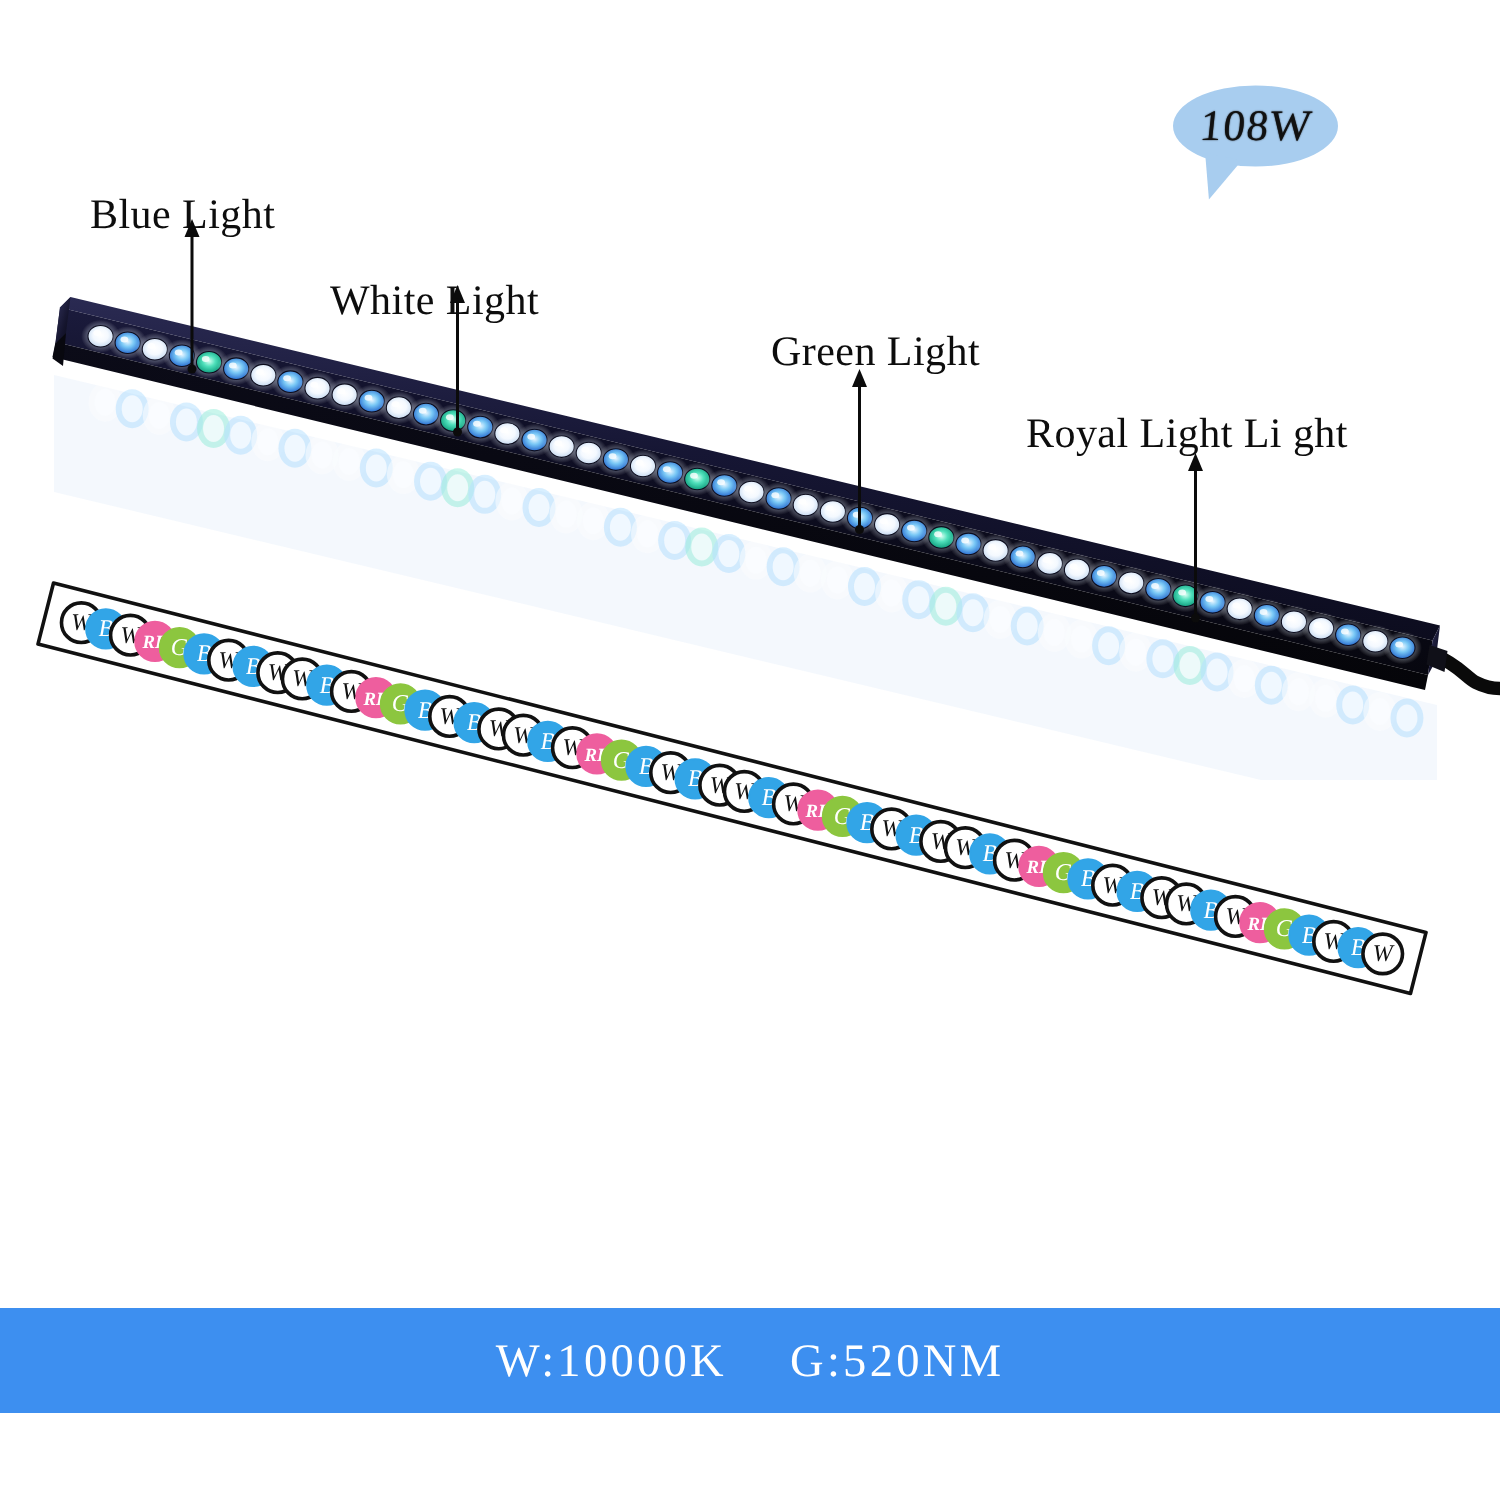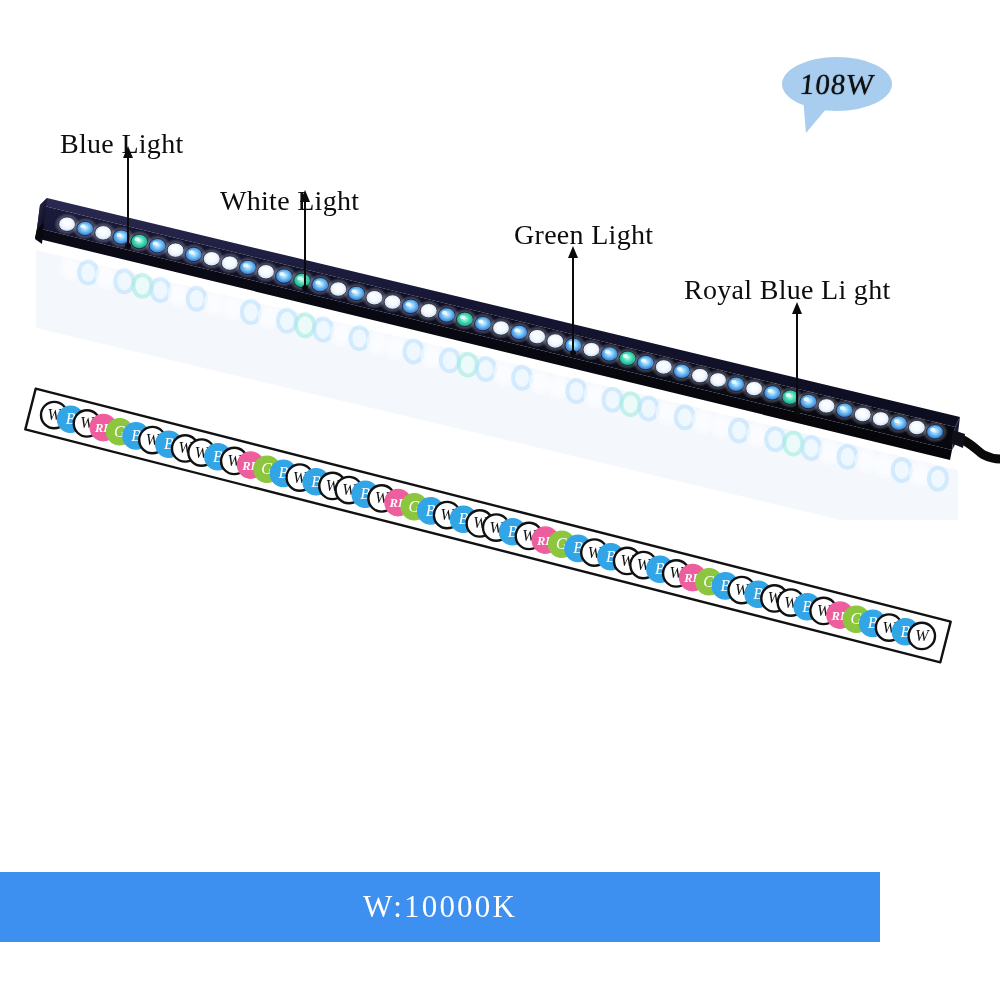--- a/index.html
+++ b/index.html
@@ -107,21 +107,21 @@
     left: 0; top: 360px;
     width: 1000px;
     height: 330px;
   }
 
   
   .spec-banner {
     position: absolute;
     left: 0;
     top: 872px;
-    width: 880px;
+    width: 1000px;
     height: 70px;
     background: #3d8ff0;
     display: flex;
     align-items: center;
     justify-content: center;
   }
   .spec-row {
     display: flex;
     align-items: center;
     justify-content: center;
@@ -471,21 +471,21 @@
         <span class="head"></span>
         <span class="shaft"></span>
         <span class="dot"></span>
       </div>
       <div class="callout-label" style="left: 495px; top: 219px; font-size: 28px; margin-left: 19px;">Green Light</div>
       <div class="arrow" style="left: 565px; top: 246px; width: 16px; height: 107px;">
         <span class="head"></span>
         <span class="shaft"></span>
         <span class="dot"></span>
       </div>
-      <div class="callout-label" style="left: 684px; top: 274px; font-size: 28px;">Royal Blue Li ght</div>
+      <div class="callout-label" style="left: 684px; top: 274px; font-size: 28px;">Royal Light Li ght</div>
       <div class="arrow" style="left: 789px; top: 302px; width: 16px; height: 110px;">
         <span class="head"></span>
         <span class="shaft"></span>
         <span class="dot"></span>
       </div>
     </div>
 
   <div class="bubble" style="left:782px; top:57px; width:110px; height:54px;">
     <span class="bubble-text" style="font-size:29px;">108W</span>
   </div>
@@ -611,16 +611,17 @@
         <circle cx="905.4444444444445" cy="271.75" r="13.2" fill="#32a5e7" stroke="#32a5e7" stroke-width="1.2"></circle>
         <text x="905.4444444444445" y="276.75" text-anchor="middle" fill="#ffffff" font-family="&quot;Liberation Serif&quot;, &quot;DejaVu Serif&quot;, serif" font-style="italic" font-weight="400" font-size="16">B</text>
         <circle cx="921.8148148148148" cy="275.91666666666663" r="13.2" fill="#ffffff" stroke="#111111" stroke-width="2.4"></circle>
         <text x="921.8148148148148" y="280.91666666666663" text-anchor="middle" fill="#111111" font-family="&quot;Liberation Serif&quot;, &quot;DejaVu Serif&quot;, serif" font-style="italic" font-weight="400" font-size="16">W</text>
       </g>
   </svg>
 
   <div class="spec-banner">
     <div class="spec-row" id="spec-row">
         <span class="spec-item">W:10000K</span>
+        <span class="spec-item">G:520NM</span>
       </div>
   </div>
 
 </div>
 
 </body></html>

